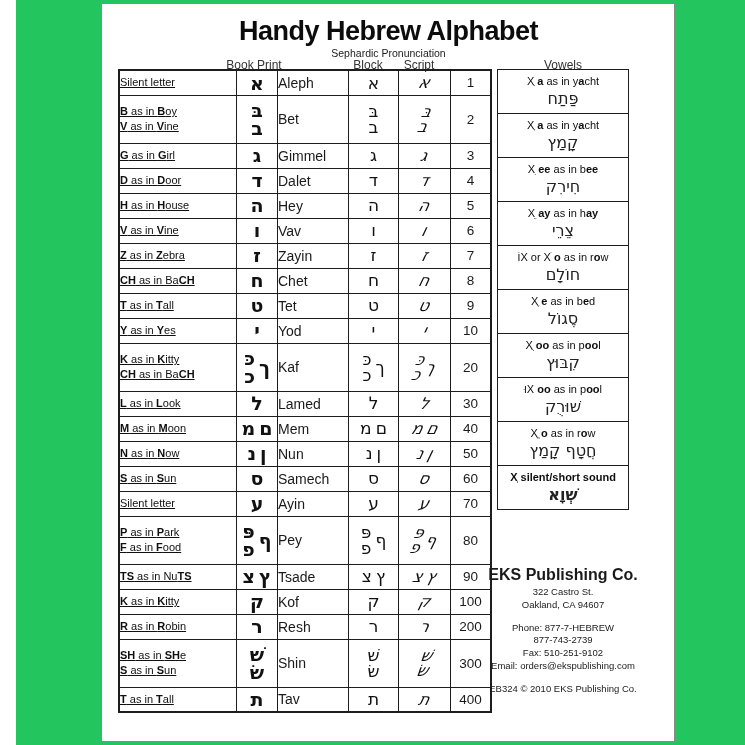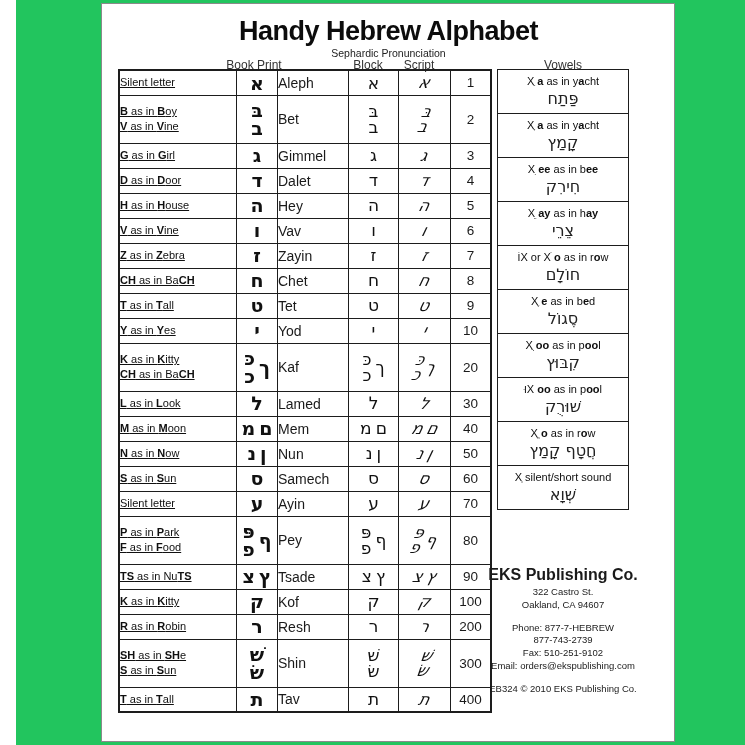--- a/index.html
+++ b/index.html
@@ -32,21 +32,21 @@
   .book .gl{font-size:19px;font-weight:bold;}
   .block .gl{font-size:17px;font-weight:normal;}
   .script{transform:skewX(-8deg);}
   .script .gl{font-size:16px;font-style:italic;}
 
   
   .vowels-box{position:absolute;left:481px;top:69px;width:132px;height:441px;
               border:1.5px solid #1d1d1d;box-sizing:border-box;display:flex;flex-direction:column;background:#fff;}
   .vrow{flex:1;border-bottom:1.5px solid #1d1d1d;display:flex;flex-direction:column;
         align-items:center;justify-content:center;padding:2px 2px;}
-  .vrow:last-child{border-bottom:none;}
+  .vrow:last-child{border-bottom:none;font-weight:bold;}
   .vline{font-size:11px;color:#0e0e0e;text-align:center;white-space:nowrap;}
   .vheb{font-size:16px;color:#222;font-family:"DejaVu Sans", sans-serif;margin-top:2px;}
 
   
   .publisher{position:absolute;left:452px;top:566px;width:190px;text-align:center;color:#1a1a1a;}
   .pub-name{font-size:16px;font-weight:bold;margin-bottom:2px;}
   .pub-line{font-size:9.5px;line-height:1.35;}
   .pub-gap{height:10px;}
   b{font-weight:bold;}
 </style>

